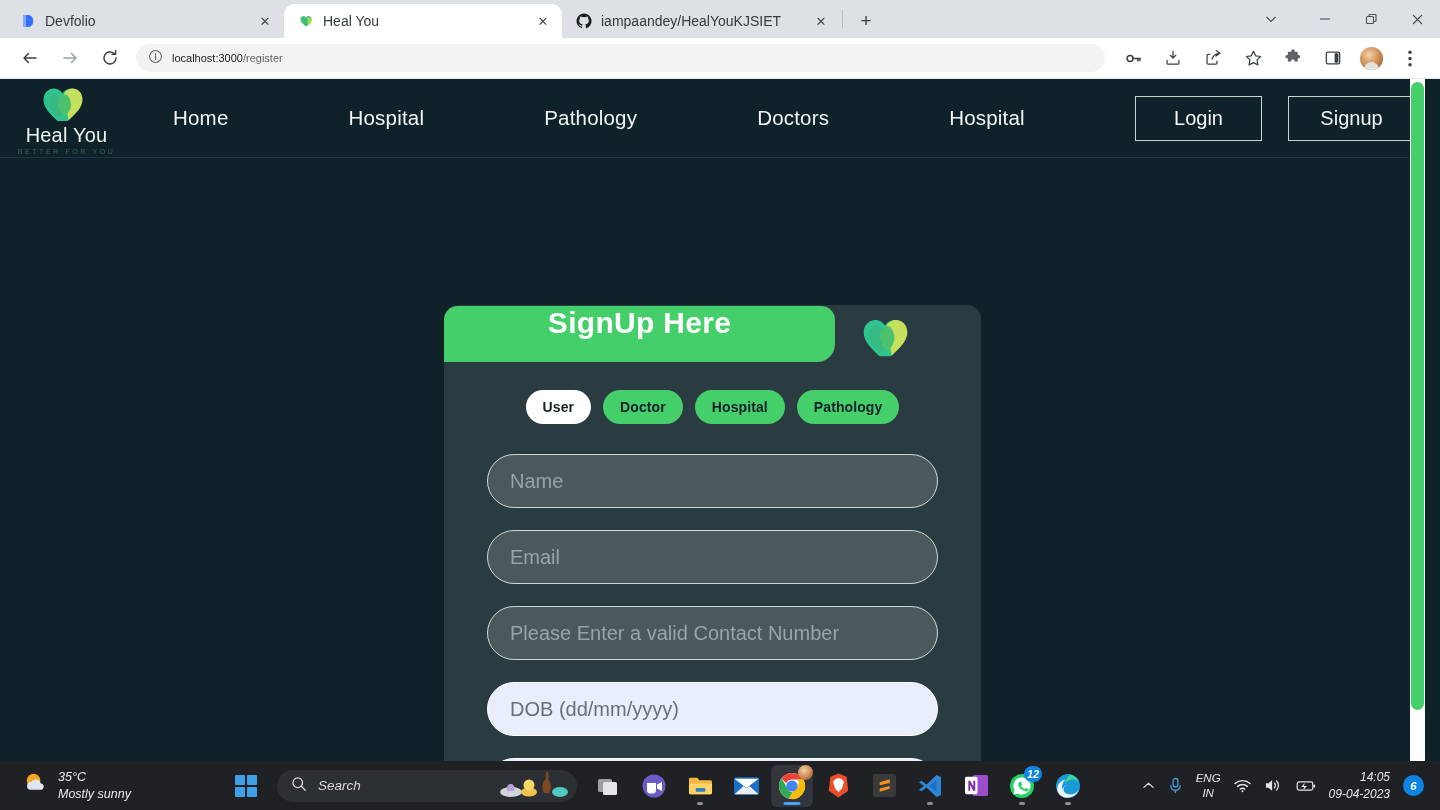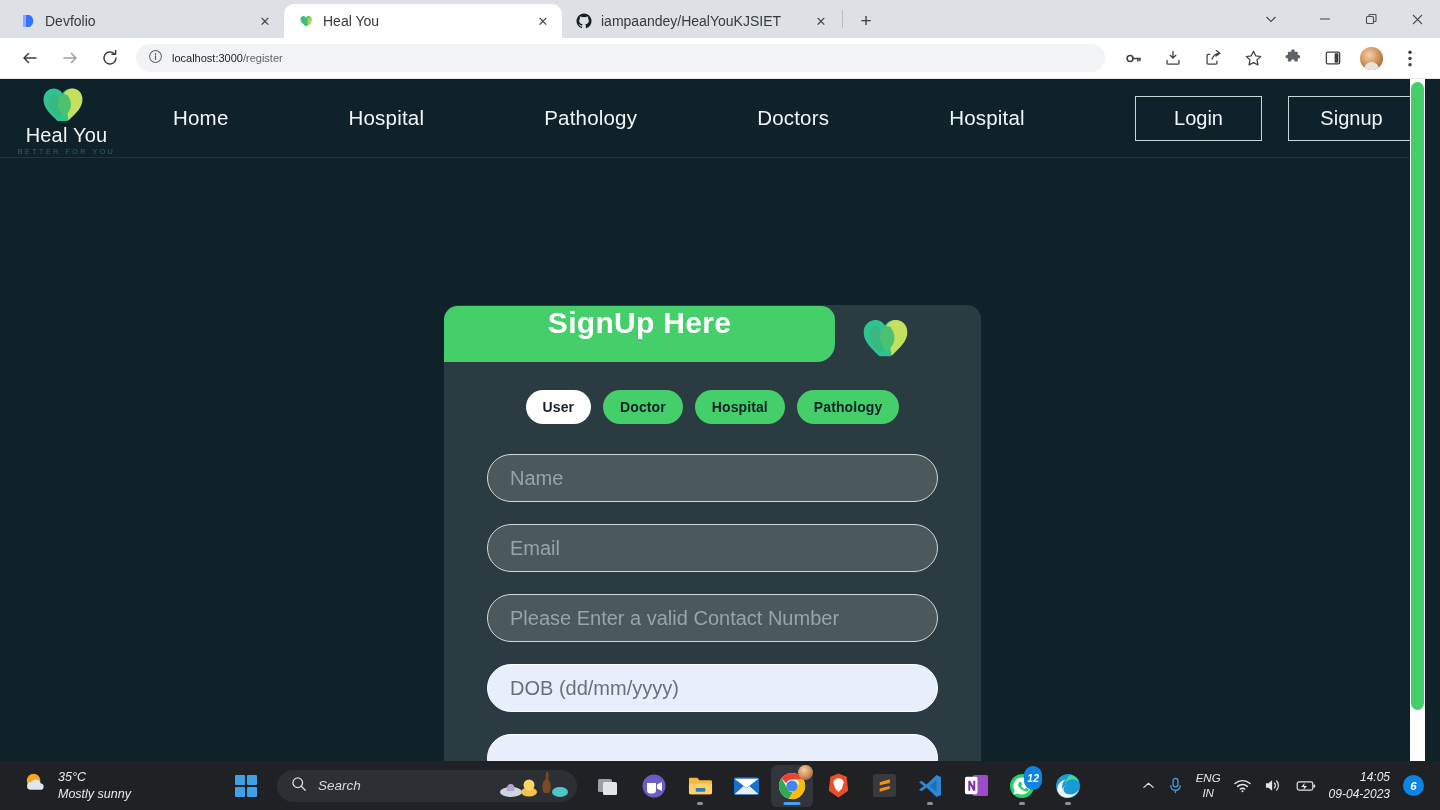--- a/index.html
+++ b/index.html
@@ -146,21 +146,21 @@
   }
   .role {
     border-radius: 18px; padding: 9px 17px;
     font-size: 14px; font-weight: 700; letter-spacing: .1px;
   }
   .role.active { background: #ffffff; color: #16202a; }
   .role.idle { background: #45cf6a; color: #11202a; }
 
   .form { margin-top: 30px; display: flex; flex-direction: column; align-items: center; gap: 22px; }
   .field {
-    width: 451px; height: 48px; border-radius: 27px;
+    width: 451px; height: 54px; border-radius: 27px;
     display: flex; align-items: center; padding: 0 22px;
     font-size: 20px;
   }
   .field.dark {
     background: #4b585c; border: 1.5px solid #cfd8d6; color: #9aa4a6;
   }
   .field.filled {
     background: #e8eefb; border: 1.5px solid #ffffff; color: #6b7078;
   }
 
@@ -199,21 +199,21 @@
     border-radius: 6px;
   }
   .tb-app.active { background: #32353b; }
   .tb-app .dot {
     position: absolute; bottom: 2px; left: 50%; transform: translateX(-50%);
     width: 6px; height: 3px; border-radius: 2px; background: #8b9096;
   }
   .tb-app.active .dot { width: 17px; background: #49a0f5; }
   .badge {
     position: absolute; top: 1px; right: 1px;
-    min-width: 17px; height: 24px; border-radius: 9px;
+    min-width: 17px; height: 16px; border-radius: 9px;
     background: #0c84e4; color: #fff; font-size: 10.5px;
     display: flex; align-items: center; justify-content: center; padding: 0 3px;
     font-weight: 600;
   }
   .tray {
     margin-left: auto; display: flex; align-items: center;
     gap: 13px; padding-right: 16px; color: #e3e5e8;
   }
   .tray-item { display: flex; align-items: center; justify-content: center; }
   .lang { font-size: 11.5px; text-align: center; line-height: 1.25; color: #e3e5e8; }

